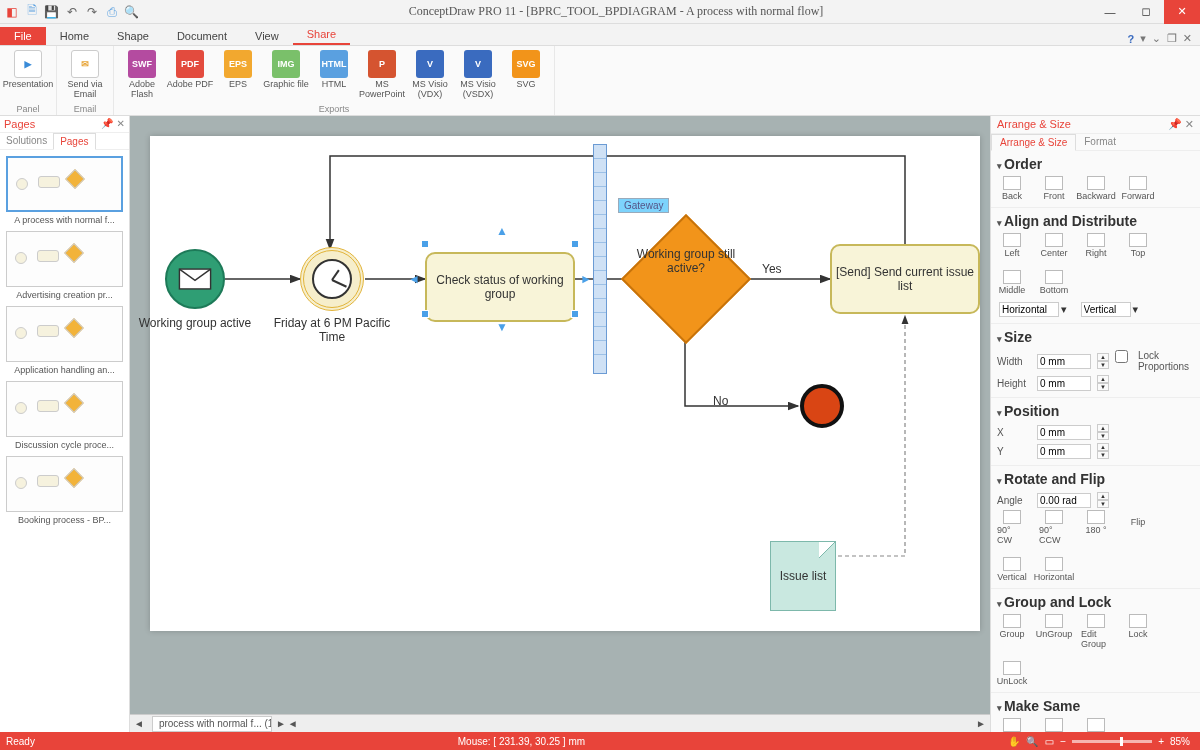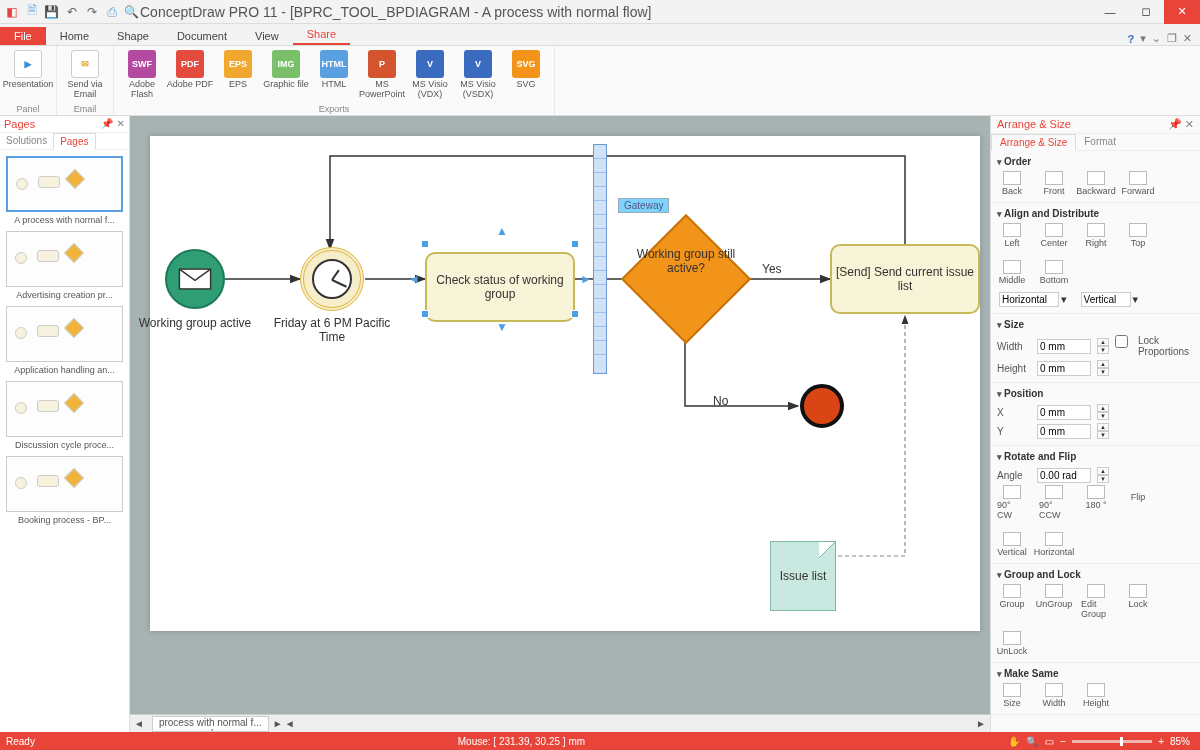--- a/index.html
+++ b/index.html
@@ -1,20 +1,20 @@
 <!DOCTYPE html>
 <html><head>
 <meta charset="utf-8">
 <style>
 * { box-sizing: border-box; margin: 0; padding: 0; font-family: "Segoe UI", Tahoma, sans-serif; }
 body { width: 1200px; height: 750px; background: #fff; overflow: hidden; font-size: 11px; color: #333; display: flex; flex-direction: column; }
 .titlebar { height: 24px; background: #f3f3f3; display: flex; align-items: center; border-bottom: 1px solid #ddd; }
 .titlebar .qat { display: flex; align-items: center; gap: 4px; padding-left: 4px; }
 .titlebar .qat span { width: 16px; height: 16px; display: inline-flex; align-items: center; justify-content: center; font-size: 12px; color: #666; }
-.titlebar .title-text { flex: 1; text-align: left; font-size: 14px; color: #555; }
+.titlebar .title-text { flex: 1; text-align: center; font-size: 12px; color: #555; font-family: Liberation Serif, serif; }
 .titlebar .winbtns { display: flex; }
 .titlebar .winbtns div { width: 36px; height: 24px; display: flex; align-items: center; justify-content: center; font-size: 11px; }
 .titlebar .winbtns .close { background: #e8443a; color: #fff; }
 .tabs { height: 22px; display: flex; align-items: flex-end; background: #f3f3f3; border-bottom: 1px solid #ddd; }
 .tabs .tab { padding: 3px 14px; font-size: 11px; color: #444; cursor: pointer; }
 .tabs .tab.file { background: #e8443a; color: #fff; }
 .tabs .tab.active { color: #e8443a; border-bottom: 2px solid #e8443a; }
 .ribbon { height: 70px; background: #fafafa; border-bottom: 1px solid #ddd; display: flex; }
 .ribbon-group { display: flex; flex-direction: column; align-items: center; border-right: 1px solid #e8e8e8; padding: 2px 4px 0; }
 .ribbon-items { display: flex; gap: 0; }
@@ -57,40 +57,40 @@
 .floating-toolbox { position:absolute; width:14px; background:#cfe1f5; border:1px solid #6b9bd4; display:flex; flex-direction:column; }
 .floating-toolbox div { height:14px; border-bottom:1px solid #9cc0e6; }
 .sel-handle { position:absolute; width:8px; height:8px; background:#4aa0e8; border:1px solid #fff; }
 .sel-arrow { position:absolute; color:#4aa0e8; font-size:12px; }
 .right-panel { width: 210px; border-left: 1px solid #ddd; display: flex; flex-direction: column; background: #fafafa; }
 .right-head { display: flex; justify-content: space-between; padding: 2px 6px; color: #e8443a; border-bottom: 1px solid #eee; }
 .right-tabs { display: flex; border-bottom: 1px solid #eee; }
 .right-tabs div { padding: 2px 8px; font-size: 10px; color: #888; }
 .right-tabs div.act { color: #e8443a; border: 1px solid #ddd; border-bottom: 1px solid #fafafa; margin-bottom:-1px; }
 .sect { border-bottom: 1px solid #eee; padding: 3px 6px 6px; }
-.sect .shead { font-size: 10px; font-weight: bold; color: #333; padding: 2px 0; }
+.sect .shead { font-size: 14px; font-weight: bold; color: #333; padding: 2px 0; }
 .sect .shead::before { content: "▾ "; color: #555; font-size: 9px; }
 .btnrow { display: flex; gap: 12px; margin-top: 2px; flex-wrap: wrap; }
 .btncol { display: flex; flex-direction: column; align-items: center; width: 30px; cursor: pointer; }
 .btncol .ic2 { width: 18px; height: 14px; border: 1px solid #bbb; background: #fff; }
 .btncol .lbl2 { font-size: 9px; color: #555; margin-top: 1px; }
 .inline-field { display: flex; align-items: center; gap: 6px; margin-top: 3px; }
 .inline-field label { font-size: 10px; width: 34px; color: #555; }
 .inline-field input { width: 54px; font-size: 10px; padding: 1px 2px; border:1px solid #ccc; }
 .inline-field .spin { display:flex; flex-direction:column; }
 .inline-field .spin span { font-size:6px; line-height:6px; border:1px solid #ccc; padding:0 2px; cursor:pointer; }
 .checkbox { font-size:10px; color:#888; display:flex; align-items:flex-start; gap:10px; }
 .statusbar { height: 18px; background: #e8443a; color: #fff; display: flex; align-items: center; font-size: 10px; }
 .statusbar .sb-left { padding-left: 6px; }
 .statusbar .sb-center { flex:1; text-align:center; }
 .statusbar .sb-right { display:flex; align-items:center; gap:6px; padding-right:10px; }
 .zoom-slider { width: 80px; height: 3px; background: rgba(255,255,255,.6); position:relative; }
 .zoom-slider .thumb { position:absolute; top:-3px; width:3px; height:9px; background:#fff; }
 .doc-tabarea { position:absolute; left:0; bottom:0; height:18px; width:100%; background:#eee; border-top:1px solid #ccc; display:flex; align-items:center; font-size:10px; color:#555; }
-.doc-tabarea .dtab { border:1px solid #ccc; background:#fff; padding:0 6px; height:16px; display:flex; align-items:center; margin-left:8px; max-width:120px; overflow:hidden; white-space:nowrap;flex-direction:column; }
+.doc-tabarea .dtab { border:1px solid #ccc; background:#fff; padding:0 6px; height:16px; display:flex; align-items:center; margin-left:8px; max-width:120px; overflow:hidden; white-space:nowrap; }
 .thumb-mini { position:absolute; border:1px solid #ccc; background:#f6f2de; }
 </style>
 </head>
 <body>
 
 <div class="titlebar">
   <div class="qat">
     <span style="color:#e8443a">◧</span>
     <span style="color:#5aa0e0">🗎</span>
     <span style="color:#5aa0e0">💾</span>

